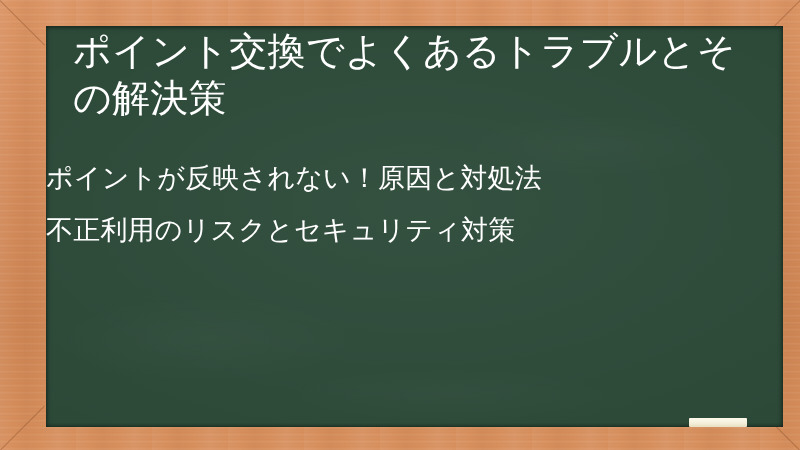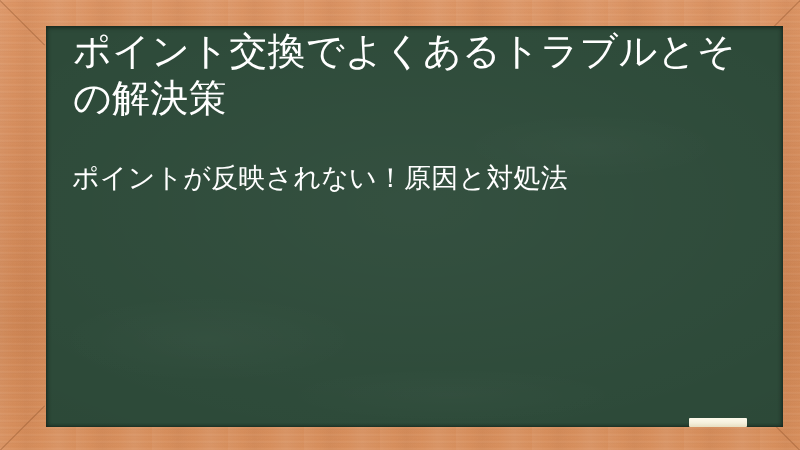--- a/index.html
+++ b/index.html
@@ -129,21 +129,20 @@
     padding: 0;
     list-style: none;
   }
 
   .topic-item {
     color: #ffffff;
     font-size: 27px;
     font-weight: 300;
     line-height: 52px;
     letter-spacing: 0.2px;
-    padding-left: 26px;
     white-space: nowrap;
   }
 
   
   .chalk {
     position: absolute;
     left: 643px;
     top: 392px;
     width: 58px;
     height: 9px;
@@ -163,18 +162,19 @@
     <span class="miter miter-bl"></span>
     <span class="miter miter-br"></span>
   </div>
 
   <div class="board">
 
     <h1 class="board-title">ポイント交換でよくあるトラブルとその解決策</h1>
 
     <ul class="topic-list">
       <li class="topic-item">ポイントが反映されない！原因と対処法</li>
+      <li class="topic-item">不正利用のリスクとセキュリティ対策</li>
     </ul>
 
     <span class="chalk"></span>
 
   </div>
 </div>
 
 </body></html>

